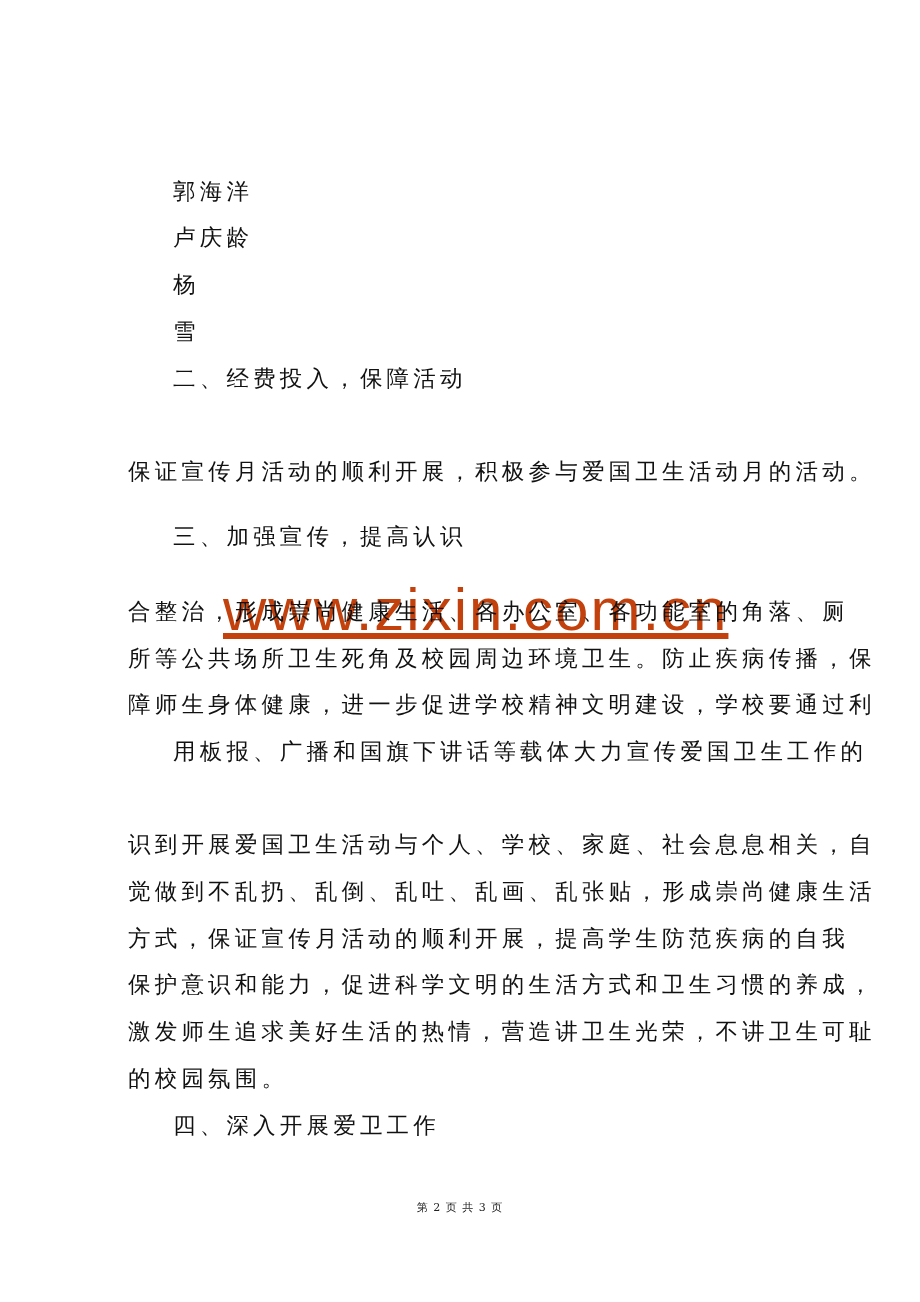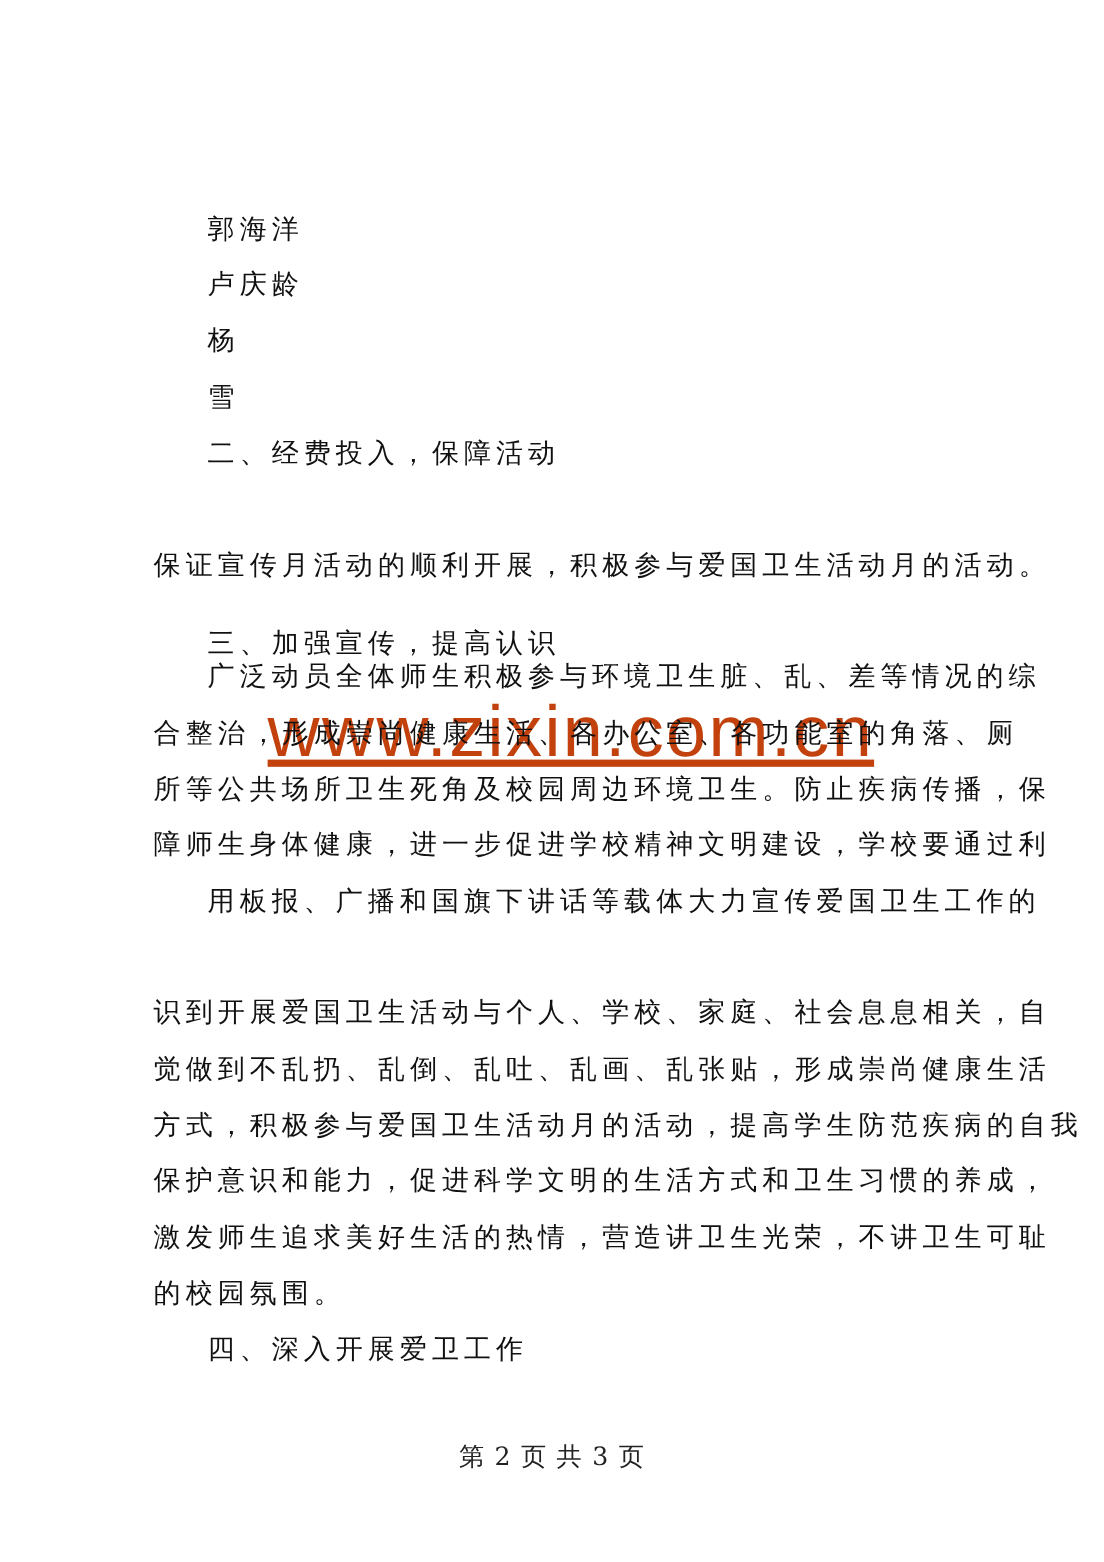--- a/index.html
+++ b/index.html
@@ -6,46 +6,45 @@
     body { width: 920px; height: 1302px; position: relative; overflow: hidden;
            font-family: "DejaVu Serif", "Liberation Serif", serif; color: #111; }
     .page { position: absolute; left: 0; top: 0; width: 920px; height: 1302px; background: #fff; }
     .line { position: absolute; left: 128px; font-size: 22.5px; line-height: 30px;
             white-space: nowrap; letter-spacing: 4.2px; }
     .indent { left: 173px; }
     .watermark { position: absolute; left: 223px; top: 575px; font-family: "Liberation Sans", sans-serif;
                  font-size: 60px; color: #c2410c; letter-spacing: 2px; z-index: 0; text-decoration: underline; }
     .line { z-index: 1; }
     .footer { position: absolute; left: 0; width: 920px; top: 1200px; text-align: center;
-              font-size: 21px; color: #222; letter-spacing: 1px; }
+              font-size: 11px; color: #222; letter-spacing: 1px; }
   </style>
 </head>
 <body>
 
 <div class="page">
   <div class="watermark">www.zixin.com.cn</div>
 
   <div class="line indent" style="top:176px">郭海洋</div>
   <div class="line indent" style="top:222px">卢庆龄</div>
   <div class="line indent" style="top:269px">杨</div>
   <div class="line indent" style="top:316px">雪</div>
 
   <div class="line indent" style="top:363px">二、经费投入，保障活动</div>
   <div class="line" style="top:456px">保证宣传月活动的顺利开展，积极参与爱国卫生活动月的活动。</div>
 
   <div class="line indent" style="top:521px">三、加强宣传，提高认识</div>
-  <div class="line indent" style="top:549px">广泛动员全体师生积极参与环境卫生脏、乱、差等情况的综</div>
   <div class="line" style="top:596px">合整治，形成崇尚健康生活、各办公室、各功能室的角落、厕</div>
   <div class="line" style="top:643px">所等公共场所卫生死角及校园周边环境卫生。防止疾病传播，保</div>
   <div class="line indent" style="top:736px">用板报、广播和国旗下讲话等载体大力宣传爱国卫生工作的</div>
 
   <div class="line" style="top:689px">障师生身体健康，进一步促进学校精神文明建设，学校要通过利</div>
   <div class="line" style="top:829px">识到开展爱国卫生活动与个人、学校、家庭、社会息息相关，自</div>
   <div class="line" style="top:876px">觉做到不乱扔、乱倒、乱吐、乱画、乱张贴，形成崇尚健康生活</div>
-  <div class="line" style="top:923px">方式，积极参与爱国卫生活动月的活动，提高学生防范疾病的自我</div>
+  <div class="line" style="top:923px">方式，保证宣传月活动的顺利开展，提高学生防范疾病的自我</div>
   <div class="line" style="top:969px">保护意识和能力，促进科学文明的生活方式和卫生习惯的养成，</div>
   <div class="line" style="top:1016px">激发师生追求美好生活的热情，营造讲卫生光荣，不讲卫生可耻</div>
   <div class="line" style="top:1063px">的校园氛围。</div>
 
   <div class="line indent" style="top:1110px">四、深入开展爱卫工作</div>
 
   <div class="footer">第 2 页  共 3 页</div>
 </div>
 
 </body></html>

